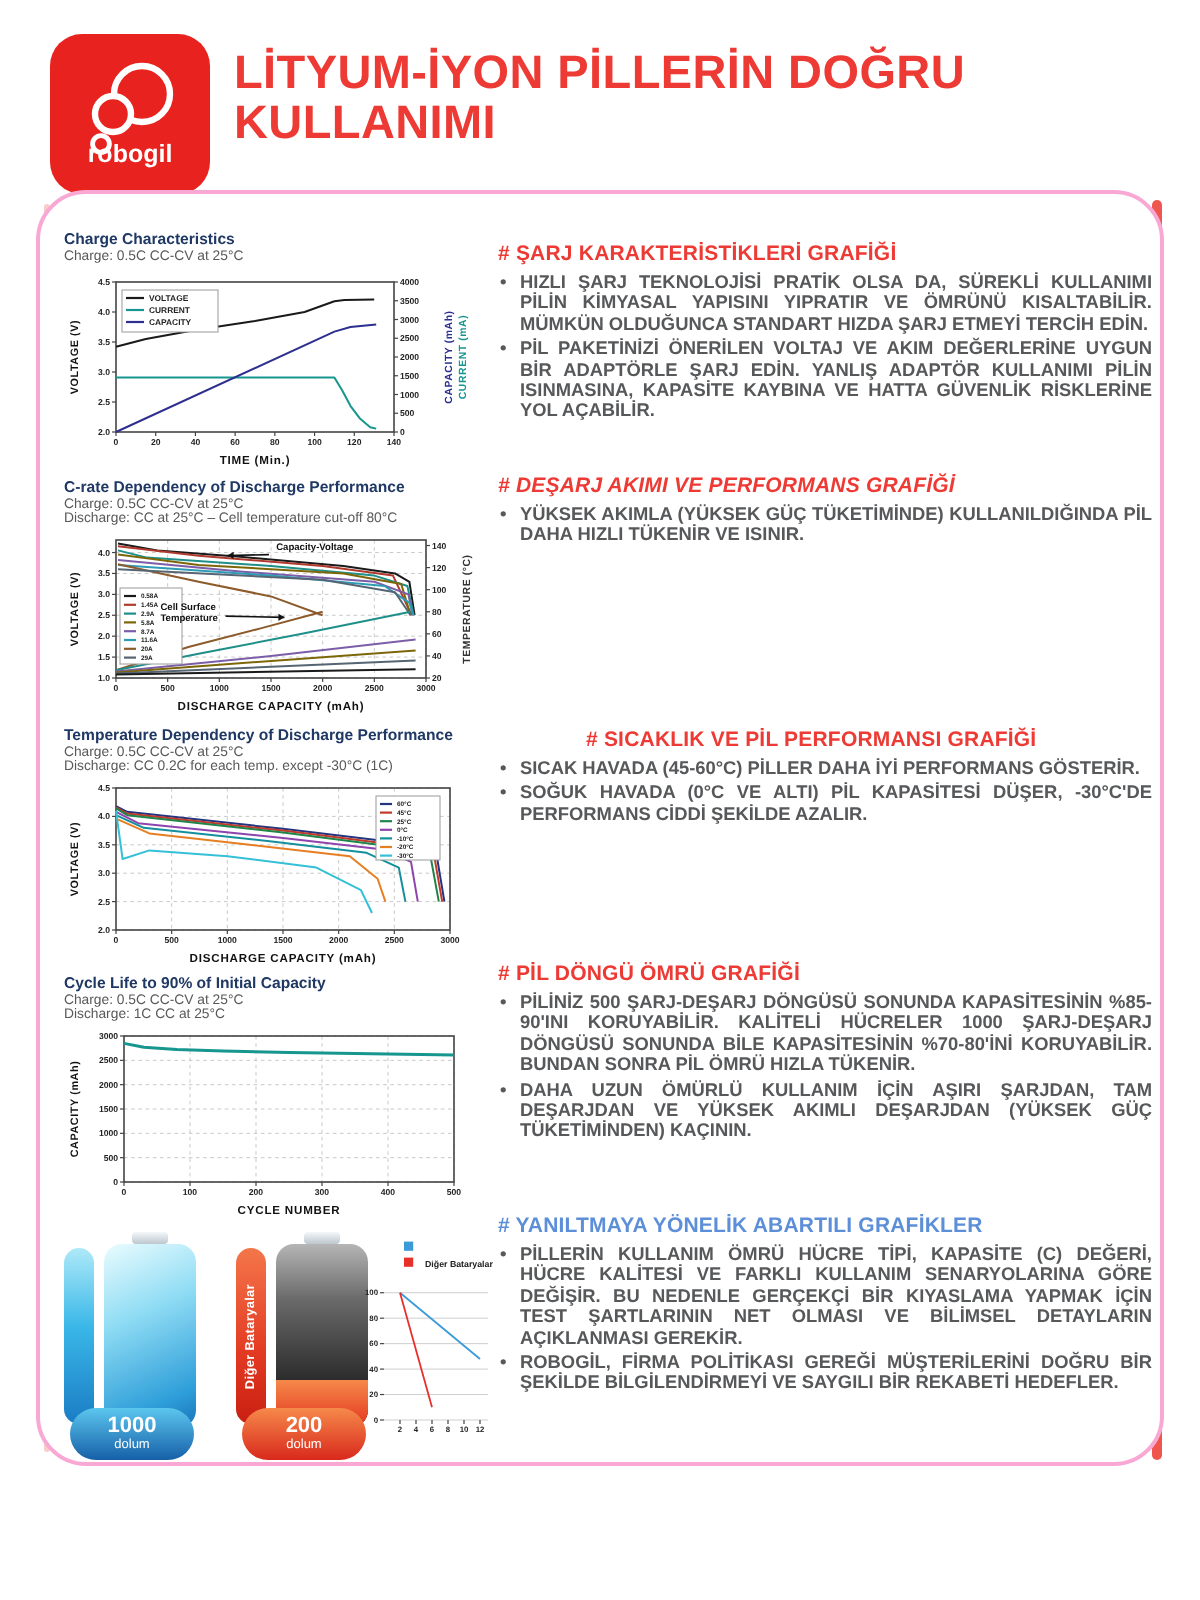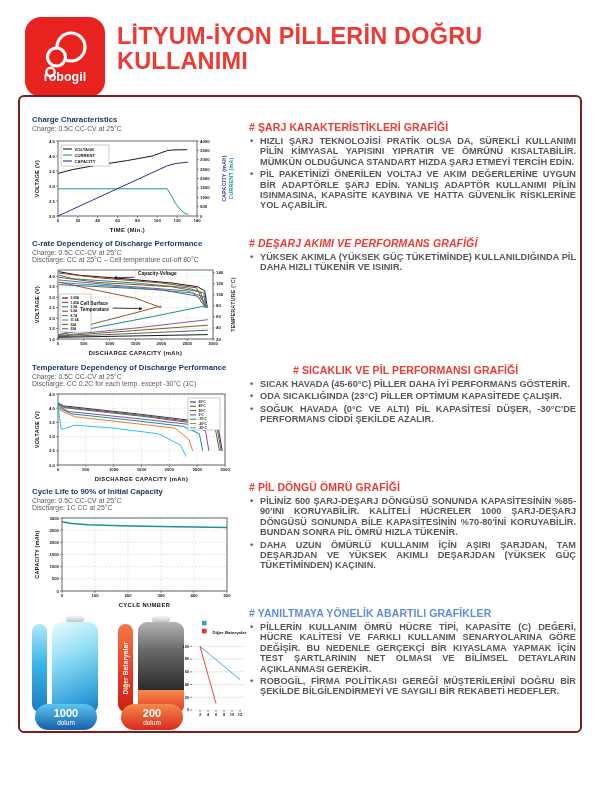--- a/index.html
+++ b/index.html
@@ -8,21 +8,21 @@
   
   .logo{position:absolute;left:25px;top:17px;width:80px;height:64px;}
   h1.title{position:absolute;left:117px;top:24px;width:452px;margin:0;
            font-size:23.5px;line-height:1.06;font-weight:bold;color:#ee3a34;letter-spacing:.2px;}
   
   .accent-left{position:absolute;left:22px;top:102px;width:3px;height:624px;background:#f6cdca;border-radius:2px;}
   .accent-right-pale{position:absolute;left:572px;top:102px;width:3px;height:624px;background:#f6c6c3;border-radius:2px;}
   .accent-right{position:absolute;left:576px;top:100px;width:5px;height:630px;background:#ee564e;border-radius:4px;}
   
   .card{position:absolute;left:18px;top:95px;width:564px;height:638px;background:#fff;
-        border:2px solid #7f1d1d;border-radius:6px;box-sizing:border-box;padding-left:15px;}
+        border:2px solid #f9a8d4;border-radius:25px;box-sizing:border-box;padding-left:15px;}
   .charts-col{position:absolute;left:0;top:0;width:226px;padding-top:18px;}
   .chart-block{height:124px;padding-left:12px;box-sizing:border-box;}
   .chart-block h3{margin:0 0 1px 0;font-size:7.8px;color:#1f3864;font-weight:bold;}
   .chart-block p.sub{margin:0;font-size:6.9px;color:#595959;font-weight:normal;}
   .chart-block svg{display:block;margin-top:2px;}
   
   .text-col{position:absolute;left:229px;top:0;width:327px;height:100%;}
   .section{position:absolute;left:0;width:327px;}
   .section:nth-child(1){top:24px}.section:nth-child(2){top:140px}.section:nth-child(3){top:267px}
   .section:nth-child(4){top:384px}.section:nth-child(5){top:510px}
@@ -386,21 +386,20 @@
         <div class="section">
           <h2 style="color: rgb(238, 58, 52); font-style: italic;"># DEŞARJ AKIMI VE PERFORMANS GRAFİĞİ</h2>
           <ul>
             <li>YÜKSEK AKIMLA (YÜKSEK GÜÇ TÜKETİMİNDE) KULLANILDIĞINDA PİL DAHA HIZLI TÜKENİR VE ISINIR.</li>
           </ul>
         </div>
         <div class="section">
           <h2 style="color: rgb(238, 58, 52); margin-left: 44px;"># SICAKLIK VE PİL PERFORMANSI GRAFİĞİ</h2>
           <ul>
             <li>SICAK HAVADA (45-60°C) PİLLER DAHA İYİ PERFORMANS GÖSTERİR.</li>
-            <li>ODA SICAKLIĞINDA (23°C) PİLLER OPTİMUM KAPASİTEDE ÇALIŞIR.</li>
             <li>SOĞUK HAVADA (0°C VE ALTI) PİL KAPASİTESİ DÜŞER, -30°C'DE PERFORMANS CİDDİ ŞEKİLDE AZALIR.</li>
           </ul>
         </div>
         <div class="section">
           <h2 style="color: rgb(238, 58, 52);"># PİL DÖNGÜ ÖMRÜ GRAFİĞİ</h2>
           <ul>
             <li>PİLİNİZ 500 ŞARJ-DEŞARJ DÖNGÜSÜ SONUNDA KAPASİTESİNİN %85-90'INI KORUYABİLİR. KALİTELİ HÜCRELER 1000 ŞARJ-DEŞARJ DÖNGÜSÜ SONUNDA BİLE KAPASİTESİNİN %70-80'İNİ KORUYABİLİR. BUNDAN SONRA PİL ÖMRÜ HIZLA TÜKENİR.</li>
             <li>DAHA UZUN ÖMÜRLÜ KULLANIM İÇİN AŞIRI ŞARJDAN, TAM DEŞARJDAN VE YÜKSEK AKIMLI DEŞARJDAN (YÜKSEK GÜÇ TÜKETİMİNDEN) KAÇININ.</li>
           </ul>
         </div>

